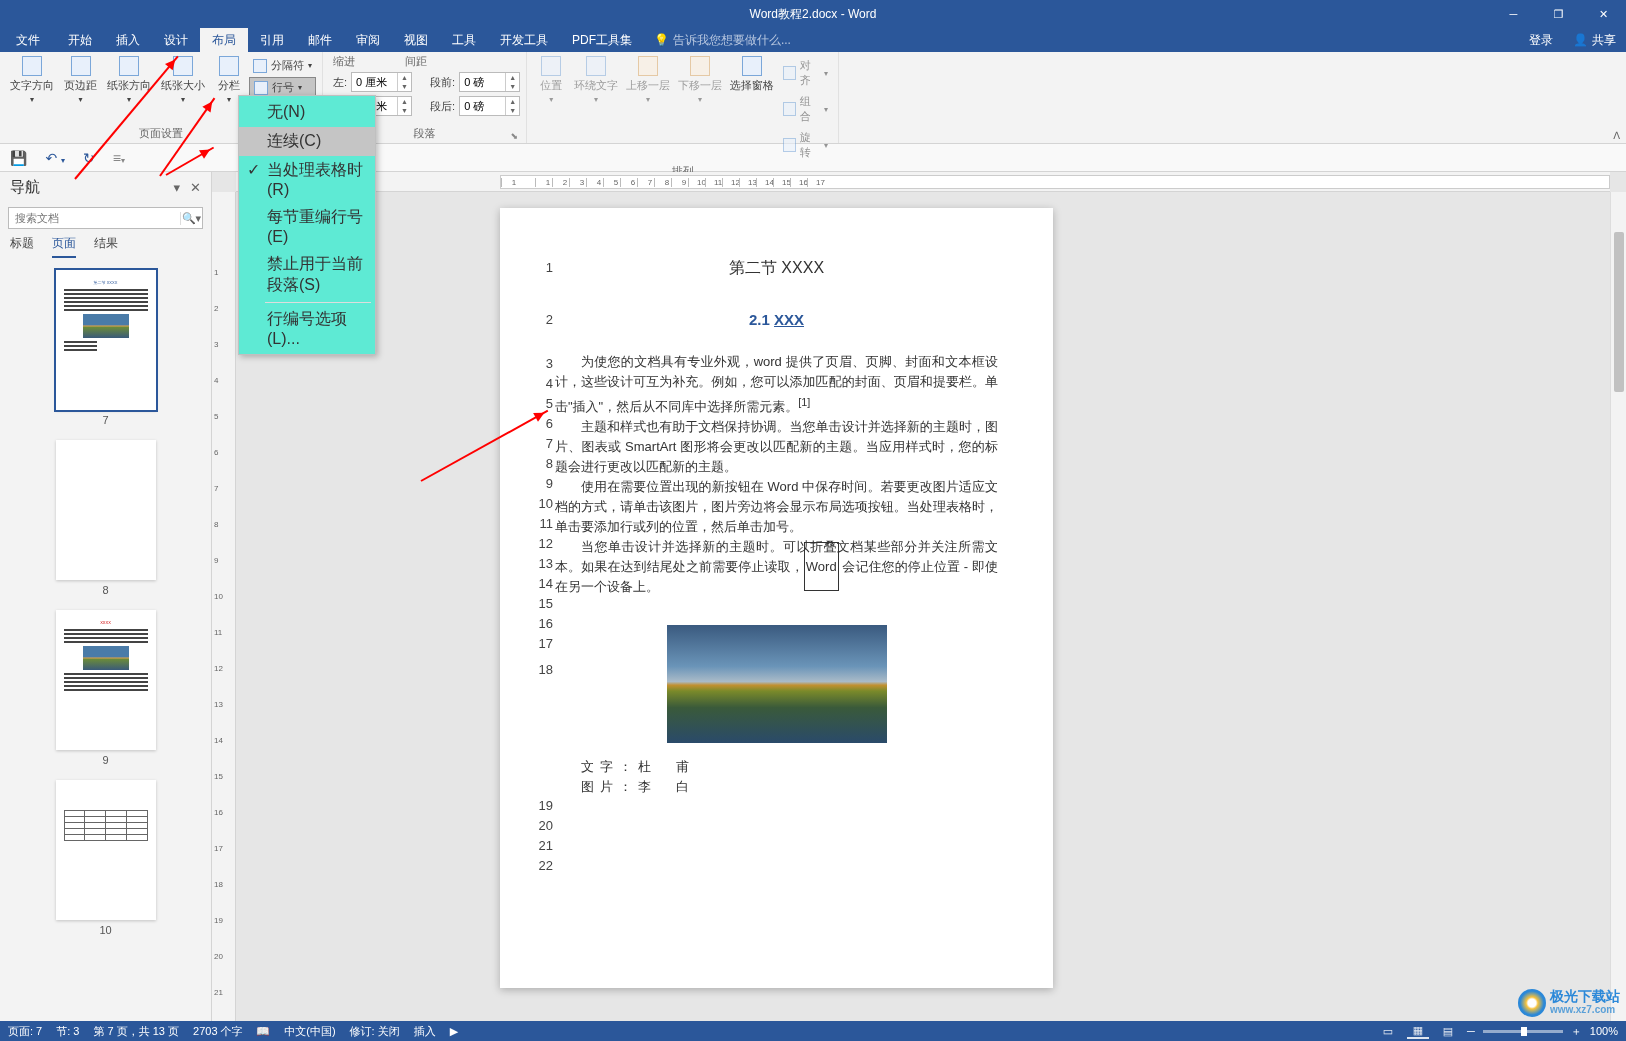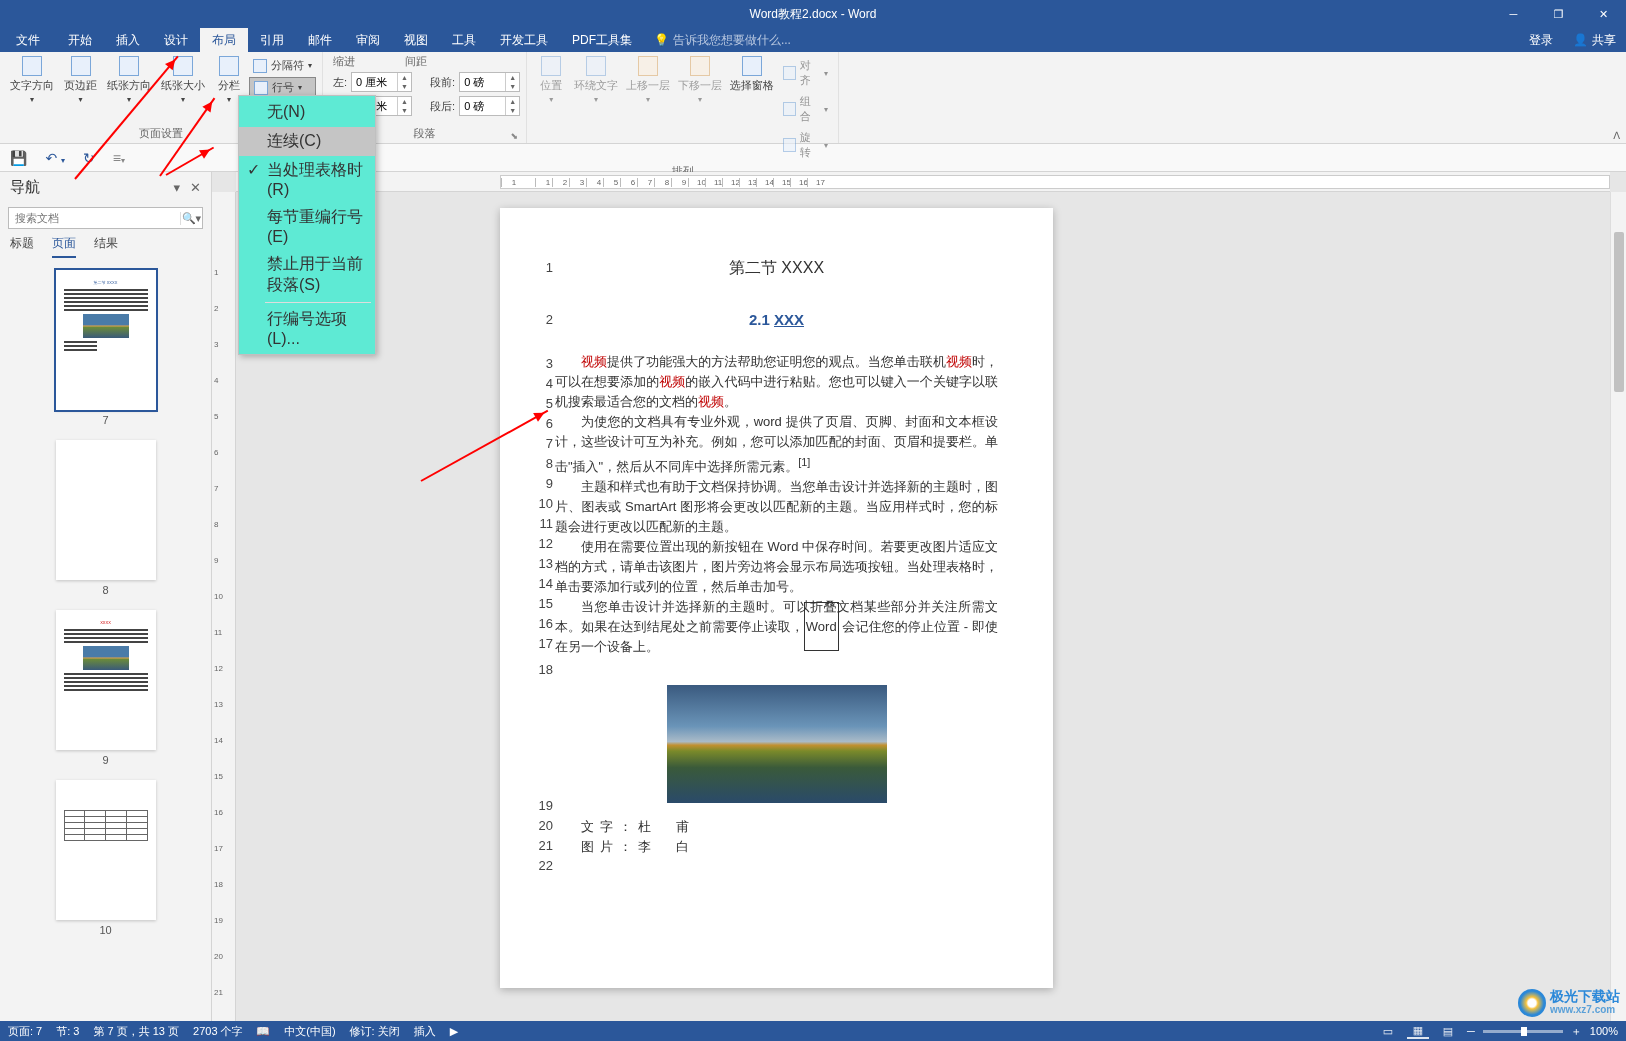--- a/index.html
+++ b/index.html
@@ -482,23 +482,20 @@
             <div>17</div>
             <div style="margin-top: 6px;">18</div>
             <div style="margin-top: 116px;">19</div>
             <div>20</div>
             <div>21</div>
             <div>22</div>
           </div>
         <div class="doc-title">第二节  XXXX</div>
         <div class="doc-sub"><span>2.1 </span><a>XXX</a></div>
         <div class="doc-body">
-          <div class="noindent" style="text-indent:2em">
-            <span class="r">视频</span><span>提供了功能强大的方法帮助您证明您的观点。当您单击联机</span><span class="r">视频</span><span>时，可以在想要添加的</span><span class="r">视频</span><span>的嵌入代码中进行粘贴。您也可以键入一个关键字以联机搜索最适合您的文档的</span><span class="r">视频</span><span>。</span>
-          </div>
           <p><span>为使您的文档具有专业外观，word 提供了页眉、页脚、封面和文本框设计，这些设计可互为补充。例如，您可以添加匹配的封面、页眉和提要栏。单击"插入"，然后从不同库中选择所需元素。</span><sup>[1]</sup></p>
           <p>主题和样式也有助于文档保持协调。当您单击设计并选择新的主题时，图片、图表或 SmartArt 图形将会更改以匹配新的主题。当应用样式时，您的标题会进行更改以匹配新的主题。</p>
           <p>使用在需要位置出现的新按钮在 Word 中保存时间。若要更改图片适应文档的方式，请单击该图片，图片旁边将会显示布局选项按钮。当处理表格时，单击要添加行或列的位置，然后单击加号。</p>
           <p><span>当您单击设计并选择新的主题时。可以折叠文档某些部分并关注所需文本。如果在达到结尾处之前需要停止读取，</span><span class="box">Word</span><span> 会记住您的停止位置 - 即使在另一个设备上。</span></p>
           <div style="height:20px"></div>
           <div class="doc-img"></div>
           <div class="credits">
             <div>文字：杜　甫</div>
             <div>图片：李　白</div>
           </div>

